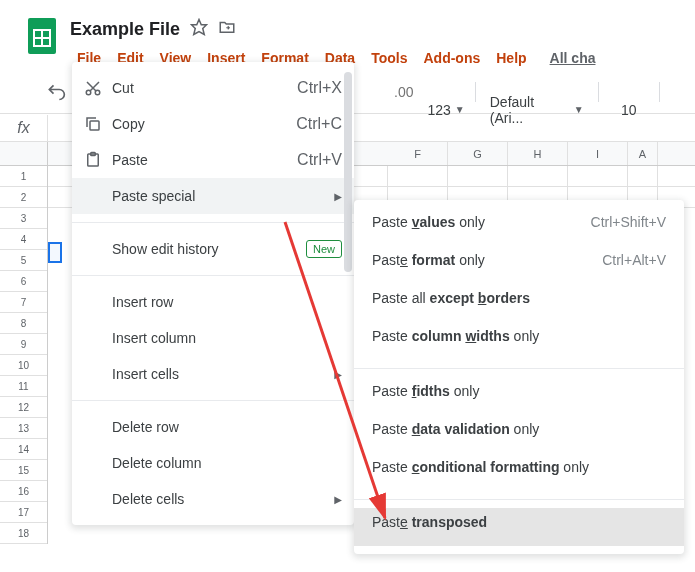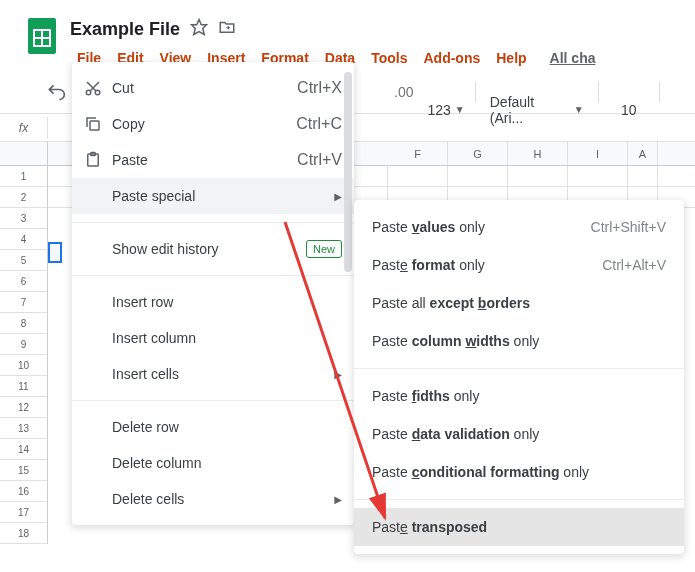--- a/index.html
+++ b/index.html
@@ -17,21 +17,21 @@
   .all-changes { font-size: 14px; color: #5f6368; text-decoration: underline; margin-left: 14px; padding: 4px 0; cursor: pointer; }
   
   .toolbar { display: flex; align-items: center; padding: 6px 0 6px 40px; border-bottom: 1px solid #e0e0e0; gap: 2px; height: 44px; }
   .tb-btn { padding: 4px 6px; color: #737373; cursor: pointer; display:flex; align-items:center; }
   .tb-sep { width: 1px; height: 20px; background: #dadce0; margin: 0 4px; }
   .tb-text { font-size: 14px; padding: 0 2px; }
   .tb-drop { display:flex; align-items:center; font-size:14px; color:#3c4043; padding: 2px 4px; cursor:pointer;margin-top:36px; }
   .tb-drop .caret { font-size: 10px; margin-left: 4px; color:#5f6368; }
   
   .fx-bar { display: flex; align-items: center; border-bottom: 1px solid #e0e0e0; height: 28px; }
-  .fx-label { width: 48px; text-align: center; font-style: italic; color: #5f6368; border-right: 1px solid #e0e0e0; font-size: 12px; padding: 4px 0; }
+  .fx-label { width: 48px; text-align: center; font-style: italic; color: #5f6368; border-right: 1px solid #e0e0e0; font-size: 16px; padding: 4px 0; }
   .fx-input { flex:1; padding: 4px 8px; font-size: 14px; }
   
   .sheet { position: relative; display: flex; }
   .rowhdrs { width: 48px; border-right: 1px solid #ccc; }
   .rowhdr-corner { height: 24px; border-bottom: 1px solid #ccc; background: #f8f9fa; }
   .rowhdr { height: 21px; border-bottom: 1px solid #e0e0e0; font-size: 10px; color:#5f6368; text-align:center; line-height:21px; background:#fff; }
   .grid { flex:1; }
   .colhdrs { display:flex; height:24px; border-bottom:1px solid #ccc; background:#f8f9fa; }
   .colhdr { width: 60px; border-right:1px solid #e0e0e0; font-size:11px; color:#5f6368; text-align:center; line-height:24px; }
   .rows .row { display:flex; height:21px; border-bottom:1px solid #e0e0e0; }
@@ -42,21 +42,21 @@
   .cm-item:hover, .cm-item.hover { background:#f1f3f4; }
   .cm-icon { width: 28px; color:#5f6368; display:flex; align-items:center; }
   .cm-label { flex:1; }
   .cm-shortcut { color:#5f6368; font-size: 16px; }
   .cm-arrow { color:#5f6368; font-size:10px; }
   .cm-sep { height:1px; background:#e8eaed; margin: 8px 0; }
   .cm-badge { border:1px solid #1e8e3e; color:#1e8e3e; font-size:11px; padding: 2px 6px; border-radius:3px; font-weight:500; }
   .cm-scrollbar { position:absolute; right:2px; top:10px; width:8px; height: 200px; background:#dadce0; border-radius:4px; }
   
   .submenu { position:absolute; left:354px; top:200px; width:330px; background:#fff; box-shadow: 0 2px 6px 2px rgba(60,64,67,.15); border-radius: 4px; padding: 8px 0; z-index: 20; }
-  .sm-item { display:flex; align-items:center; padding: 6px 18px; font-size:14px; color:#3c4043; cursor:pointer; height:38px; }
+  .sm-item { display:flex; padding: 6px 18px; font-size:14px; color:#3c4043; cursor:pointer; height:38px; }
   .sm-item:hover, .sm-item.hover { background:#e5e5e5; }
   .sm-label { flex:1; }
   .sm-shortcut { color:#80868b; font-size:14px; }
   .sm-sep { height:1px; background:#e8eaed; margin: 8px 0; }
   .sm-label u { text-decoration: underline; }
   .bold { font-weight: bold; }
   
   .arrow-overlay { position:absolute; left:0; top:0; width:695px; height:572px; pointer-events:none; z-index:30; }
   
   .active-cell { position:absolute; left:48px; top:242px; width:14px; height:21px; border:2px solid #1a73e8; z-index:5; background: rgba(26,115,232,0.05); }

